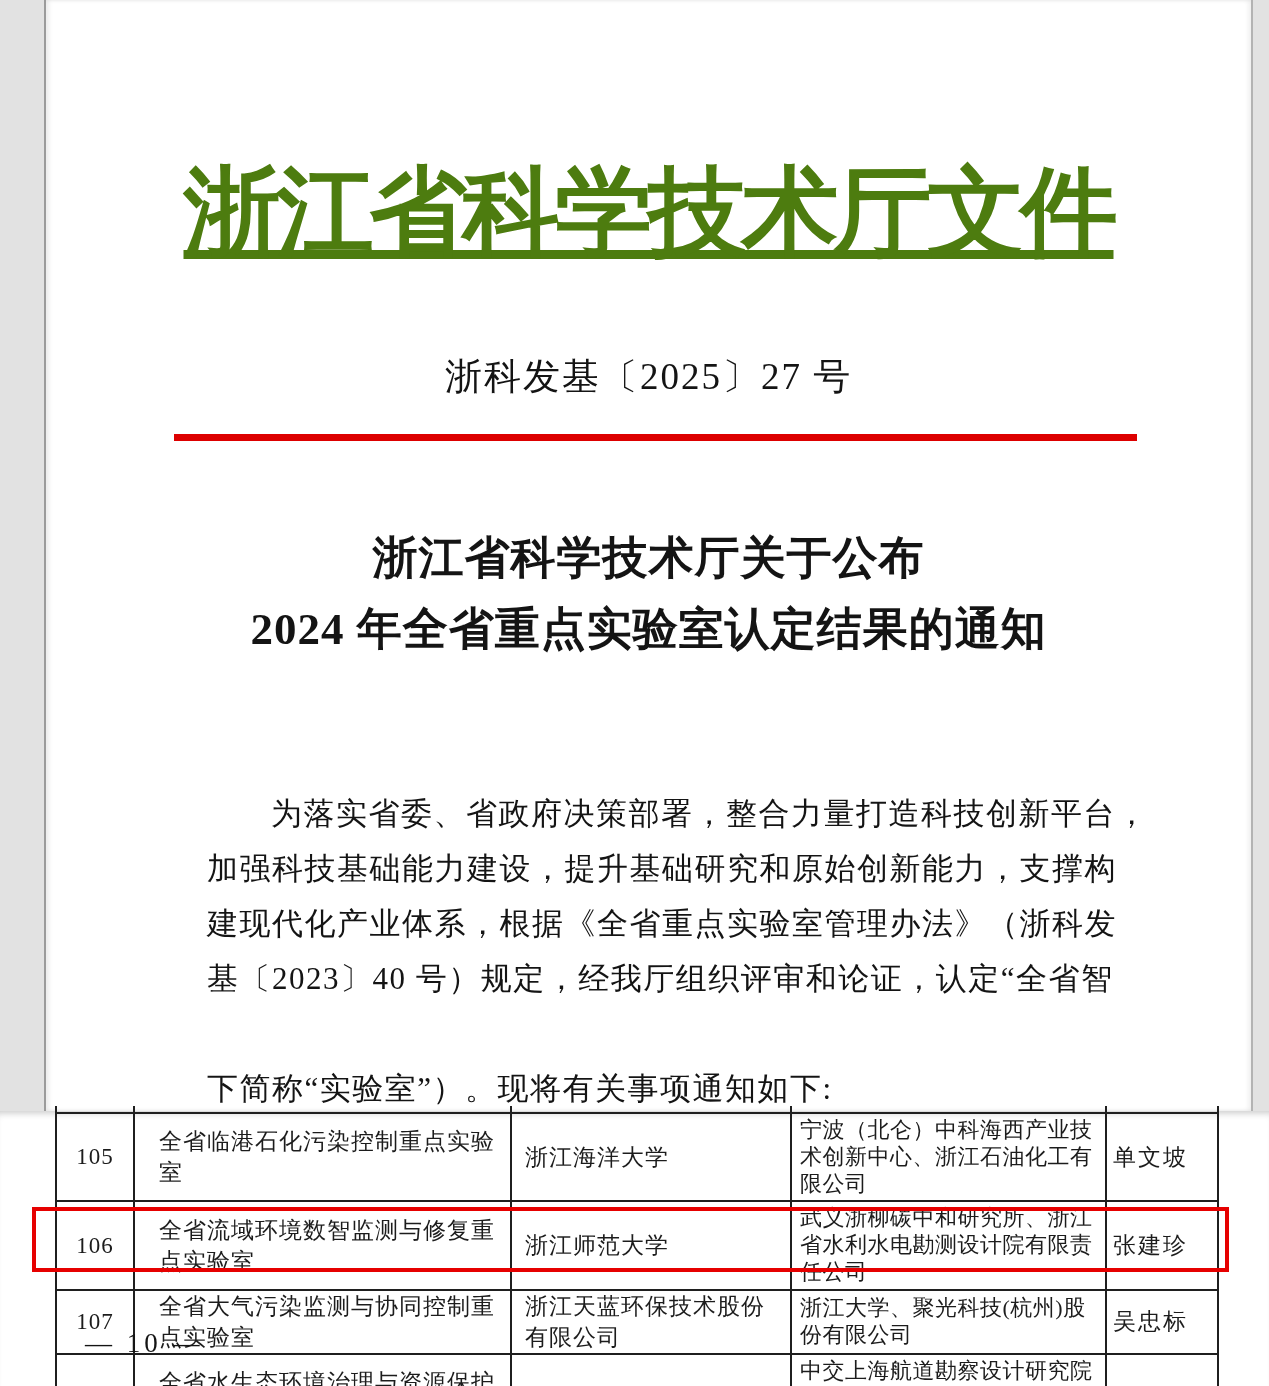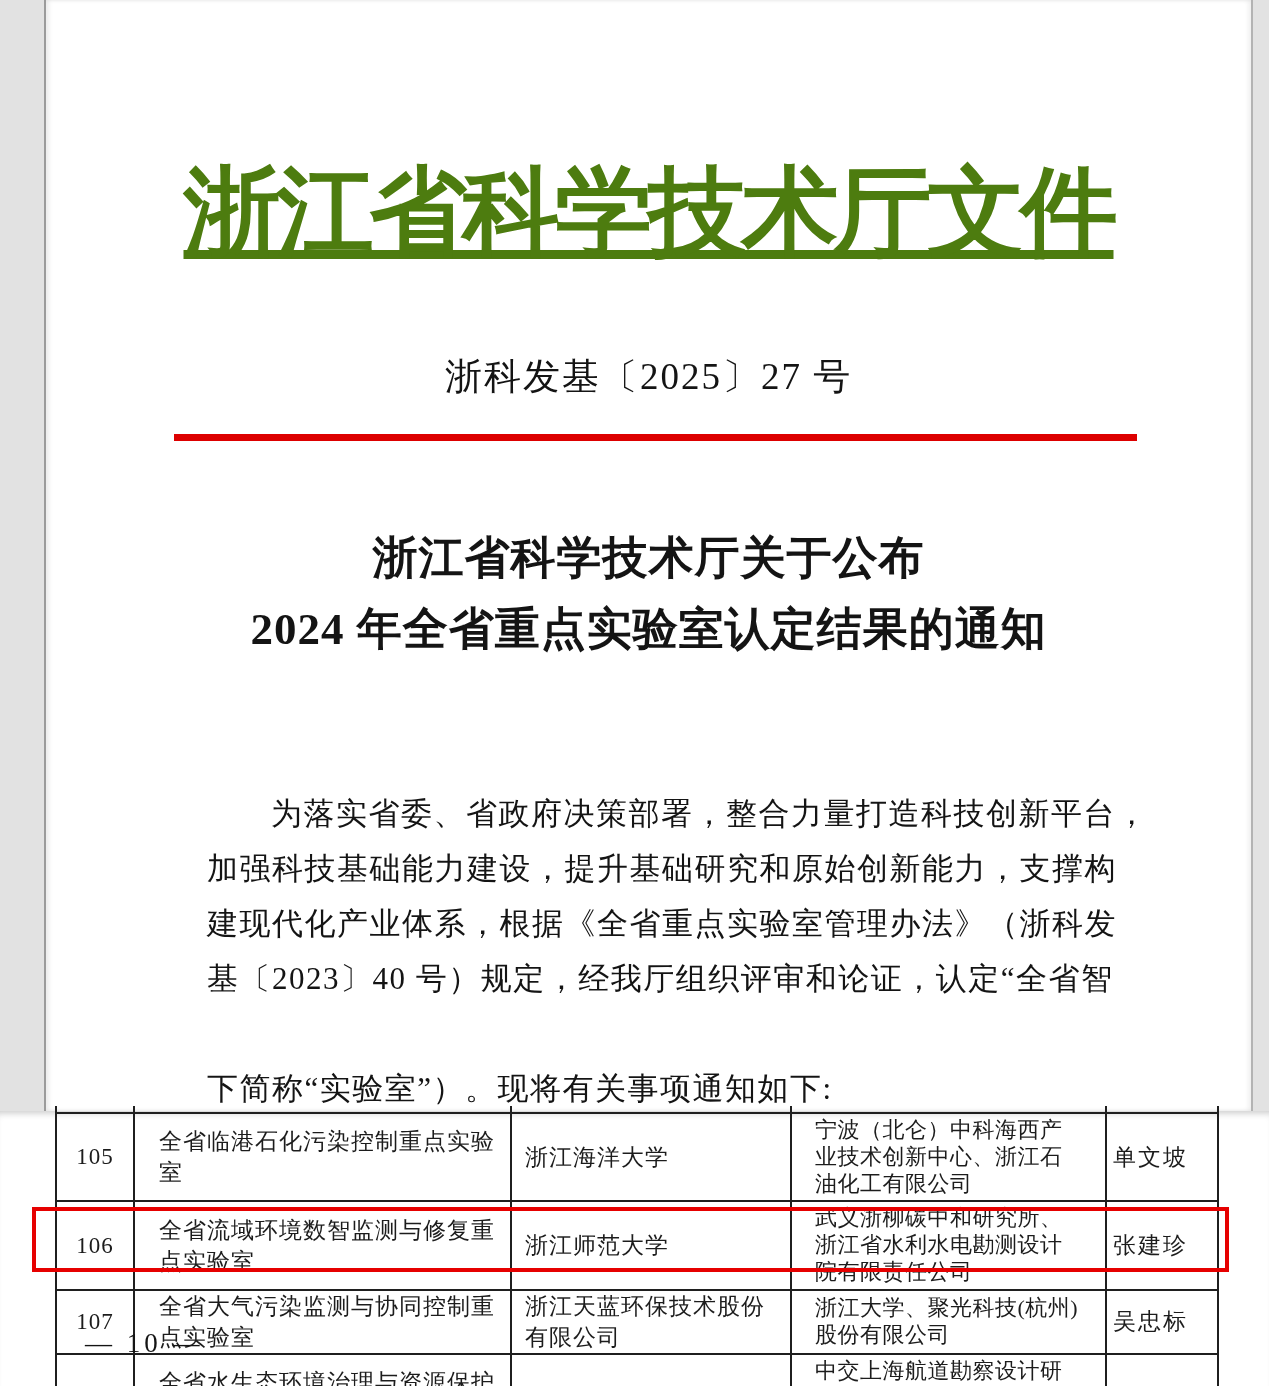--- a/index.html
+++ b/index.html
@@ -66,21 +66,21 @@
     border:2px solid #1f1f1f;
     font-size:23px;
     vertical-align:middle;
     padding:0 6px;
     overflow:hidden;
   }
   .result-table tr.stub td{border-top:none;height:6px;padding:0;}
   .result-table td.c-no{text-align:center;letter-spacing:1px;margin-left:48px;}
   .result-table td.c-lab{padding-left:24px;letter-spacing:1px;}
   .result-table td.c-org{padding-left:13px;letter-spacing:1px;}
-  .result-table td.c-partners{font-size:22px;line-height:1.22;padding:3px 23px;letter-spacing:.5px;}
+  .result-table td.c-partners{font-size:22px;line-height:1.22;padding:3px 8px;letter-spacing:.5px;}
   .result-table td.c-director{letter-spacing:2px;}
   .highlight-box{
     position:absolute;left:32px;top:1207px;width:1189px;height:57px;
     border:4px solid #e60000;
     pointer-events:none;
   }
   .page-number{
     position:absolute;left:85px;top:1328px;
     font-size:27px;letter-spacing:4px;white-space:nowrap;
   }

